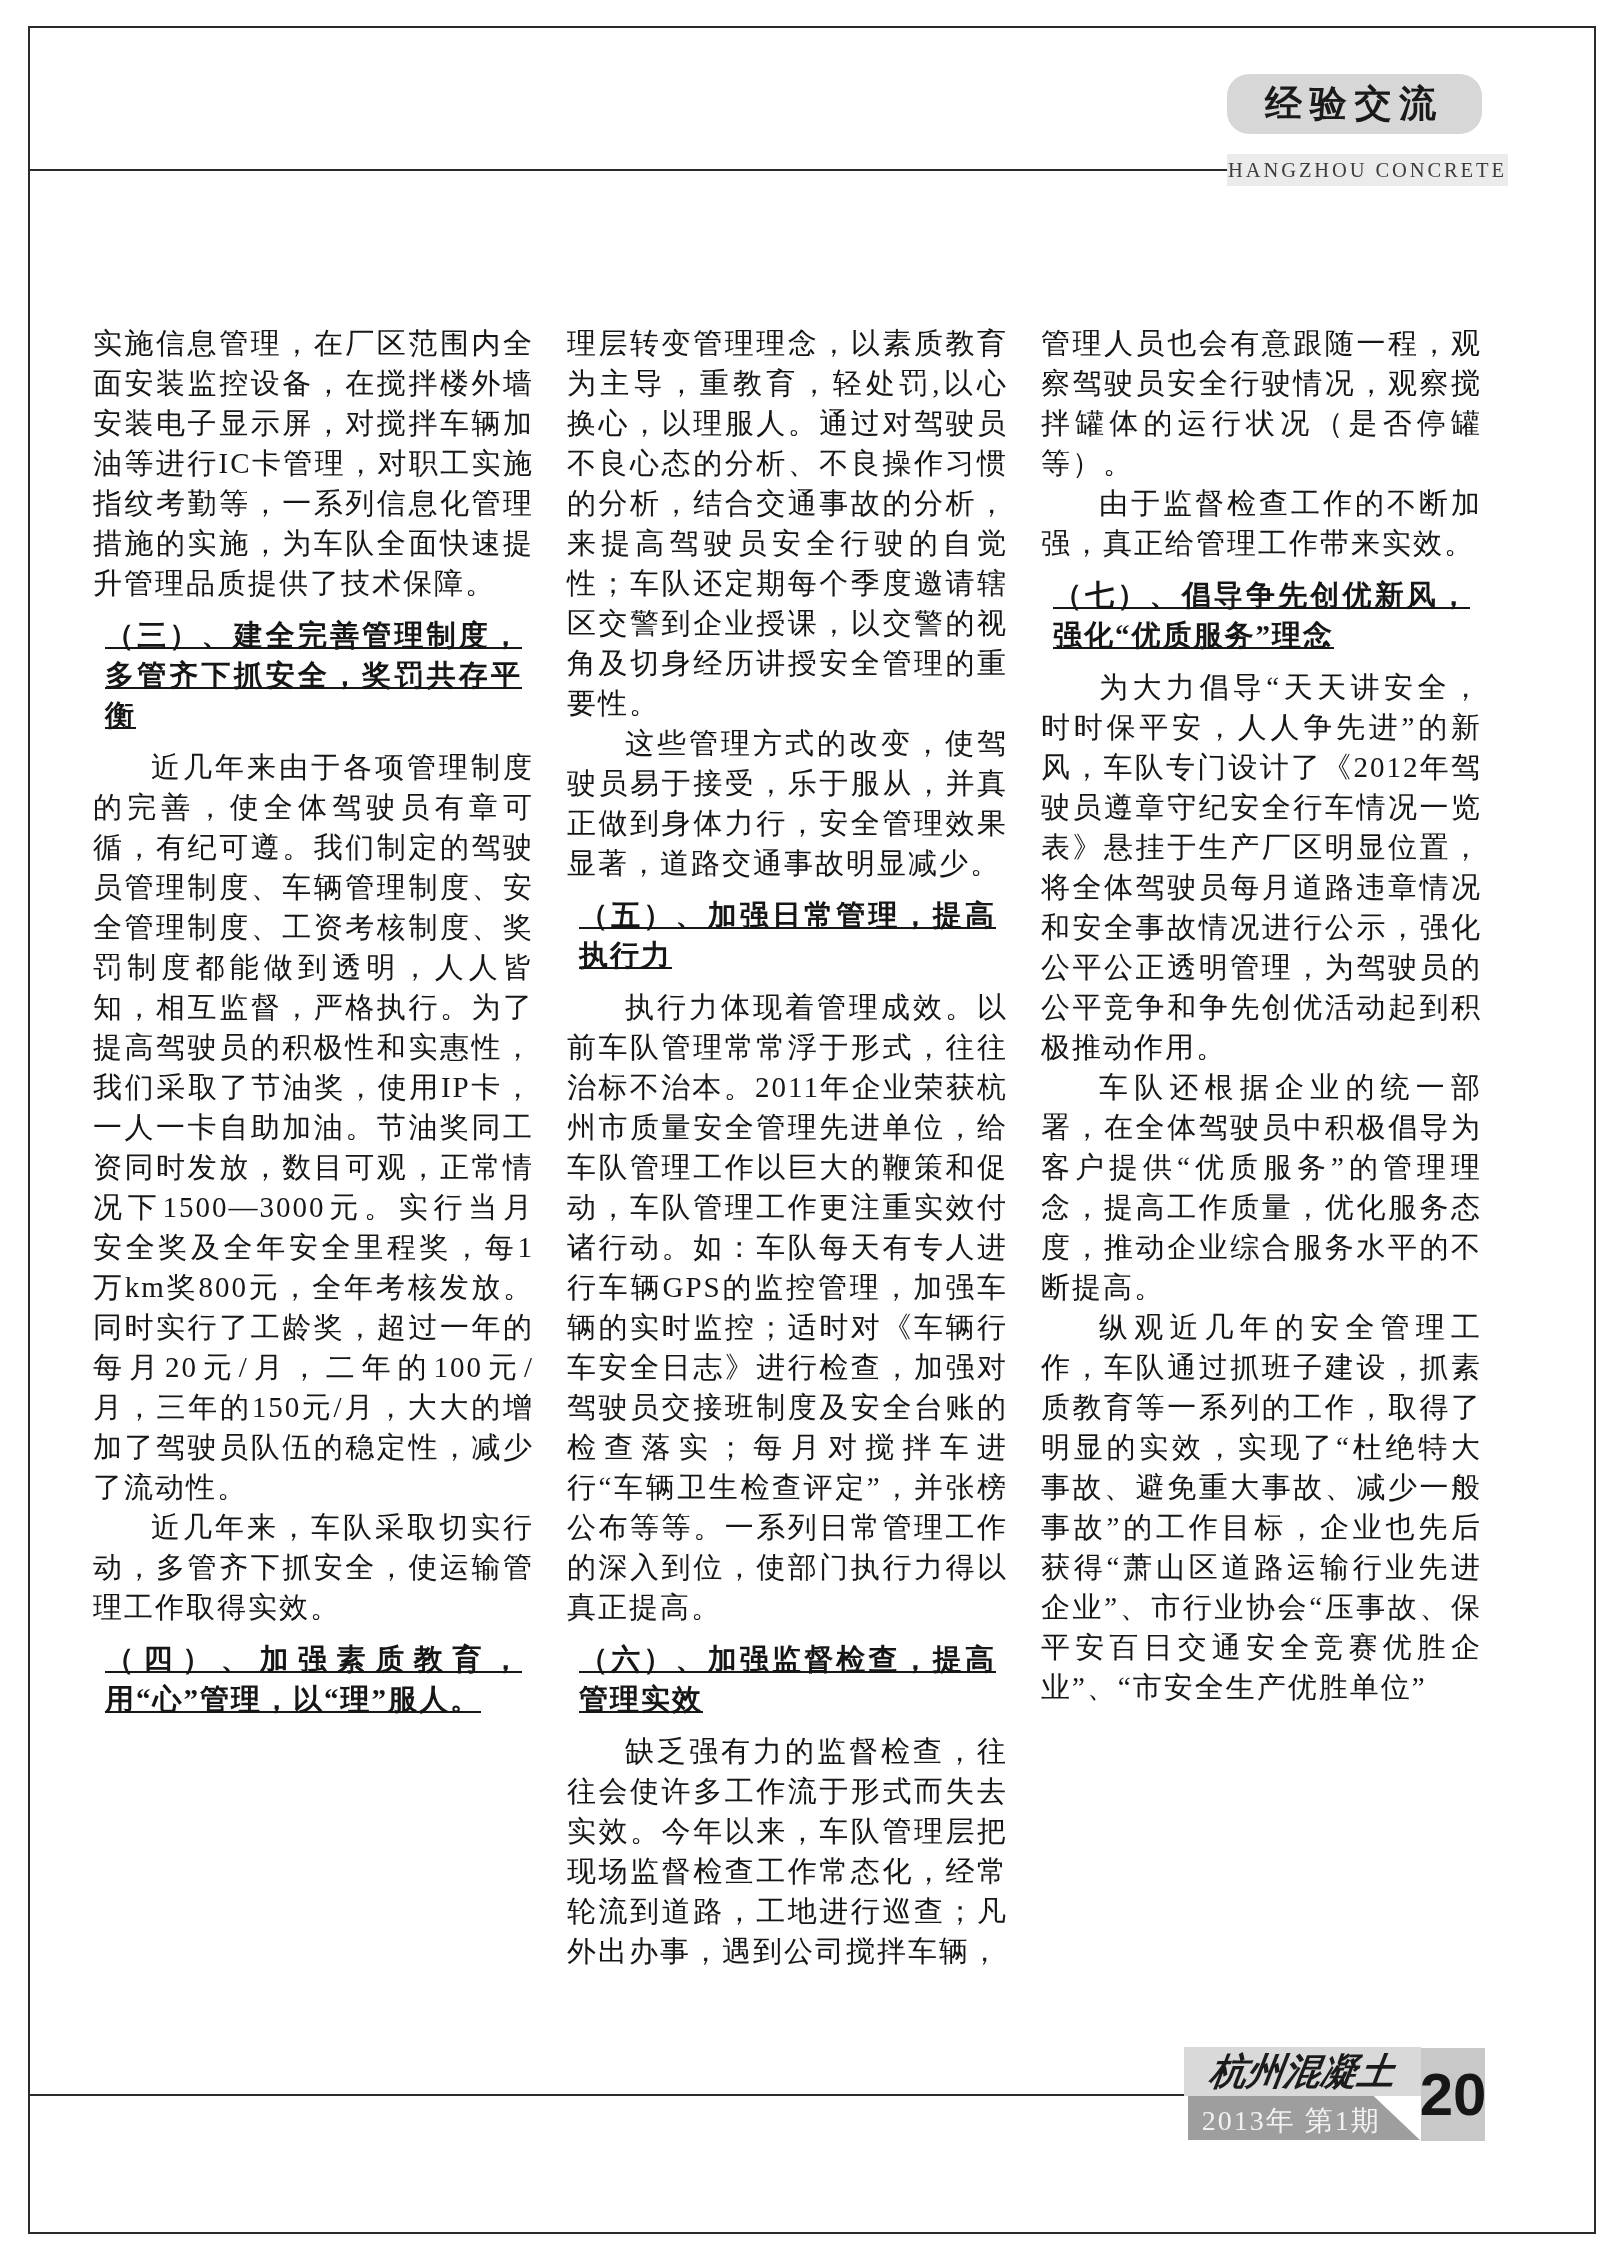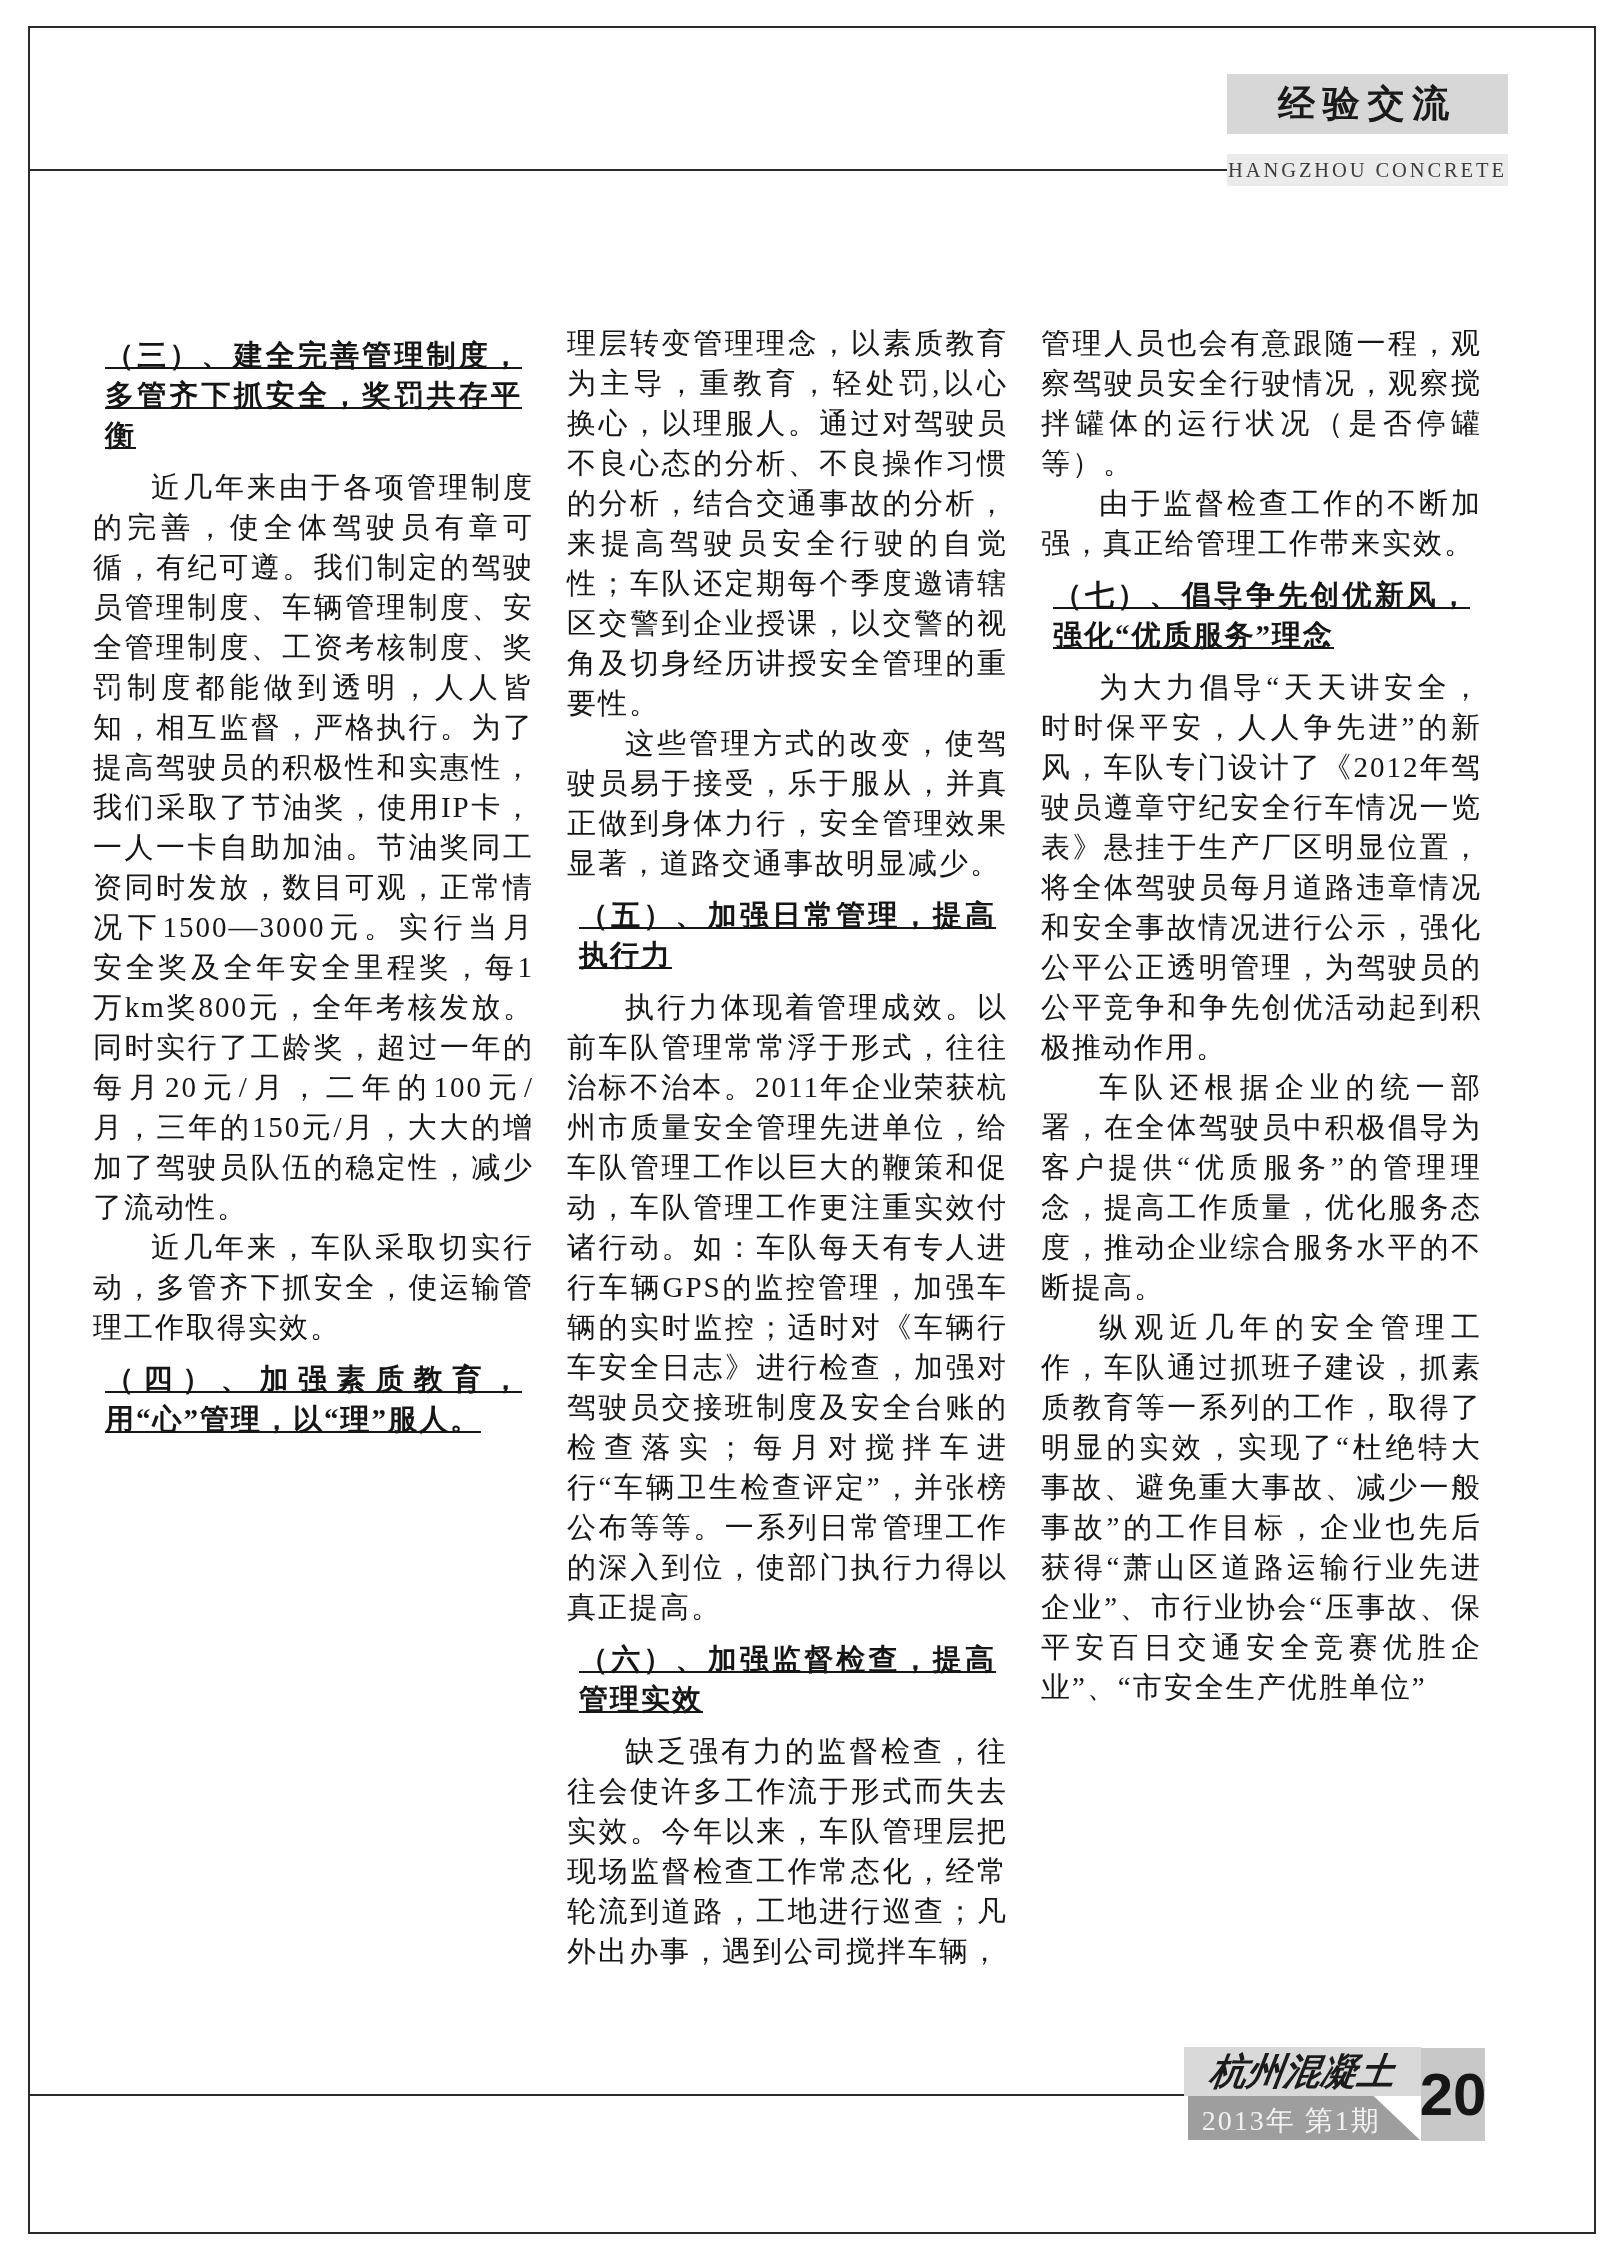--- a/index.html
+++ b/index.html
@@ -24,30 +24,31 @@
     width: 1568px;
     height: 2208px;
     border: 2px solid #2b2b2b;
     box-sizing: border-box;
   }
   
   .header-title-box {
     position: absolute;
     left: 1227px;
     top: 74px;
-    width: 281px;
+    width: 255px;
     height: 60px;
     background: #d7d7d7;
     display: flex;
     align-items: center;
     justify-content: center;
     font-size: 37px;
     font-weight: 600;
     letter-spacing: 7.8px;
     color: #1a1a1a;
+    border-radius: 22px;
   }
   .header-sub-box {
     position: absolute;
     left: 1227px;
     top: 138px;
     width: 281px;
     height: 32px;
     background: #ebebeb;
     display: flex;
     align-items: center;
@@ -175,20 +176,21 @@
     <span>经验交流</span>
   </div>
   <div class="header-sub-box">
     <span>HANGZHOU CONCRETE</span>
   </div>
   <div class="header-rule"></div>
 
   <div class="columns">
 
     <div class="column">
+      <p class="para no-indent">实施信息管理，在厂区范围内全面安装监控设备，在搅拌楼外墙安装电子显示屏，对搅拌车辆加油等进行IC卡管理，对职工实施指纹考勤等，一系列信息化管理措施的实施，为车队全面快速提升管理品质提供了技术保障。</p>
       <p class="heading">（三）、建全完善管理制度，多管齐下抓安全，奖罚共存平衡</p>
       <p class="para">近几年来由于各项管理制度的完善，使全体驾驶员有章可循，有纪可遵。我们制定的驾驶员管理制度、车辆管理制度、安全管理制度、工资考核制度、奖罚制度都能做到透明，人人皆知，相互监督，严格执行。为了提高驾驶员的积极性和实惠性，我们采取了节油奖，使用IP卡，一人一卡自助加油。节油奖同工资同时发放，数目可观，正常情况下1500—3000元。实行当月安全奖及全年安全里程奖，每1万km奖800元，全年考核发放。同时实行了工龄奖，超过一年的每月20元/月，二年的100元/月，三年的150元/月，大大的增加了驾驶员队伍的稳定性，减少了流动性。</p>
       <p class="para">近几年来，车队采取切实行动，多管齐下抓安全，使运输管理工作取得实效。</p>
       <p class="heading">（四）、加强素质教育，用“心”管理，以“理”服人。</p>
     </div>
 
     <div class="column">
       <p class="para no-indent">理层转变管理理念，以素质教育为主导，重教育，轻处罚,以心换心，以理服人。通过对驾驶员不良心态的分析、不良操作习惯的分析，结合交通事故的分析，来提高驾驶员安全行驶的自觉性；车队还定期每个季度邀请辖区交警到企业授课，以交警的视角及切身经历讲授安全管理的重要性。</p>
       <p class="para">这些管理方式的改变，使驾驶员易于接受，乐于服从，并真正做到身体力行，安全管理效果显著，道路交通事故明显减少。</p>
       <p class="heading">（五）、加强日常管理，提高执行力</p>

